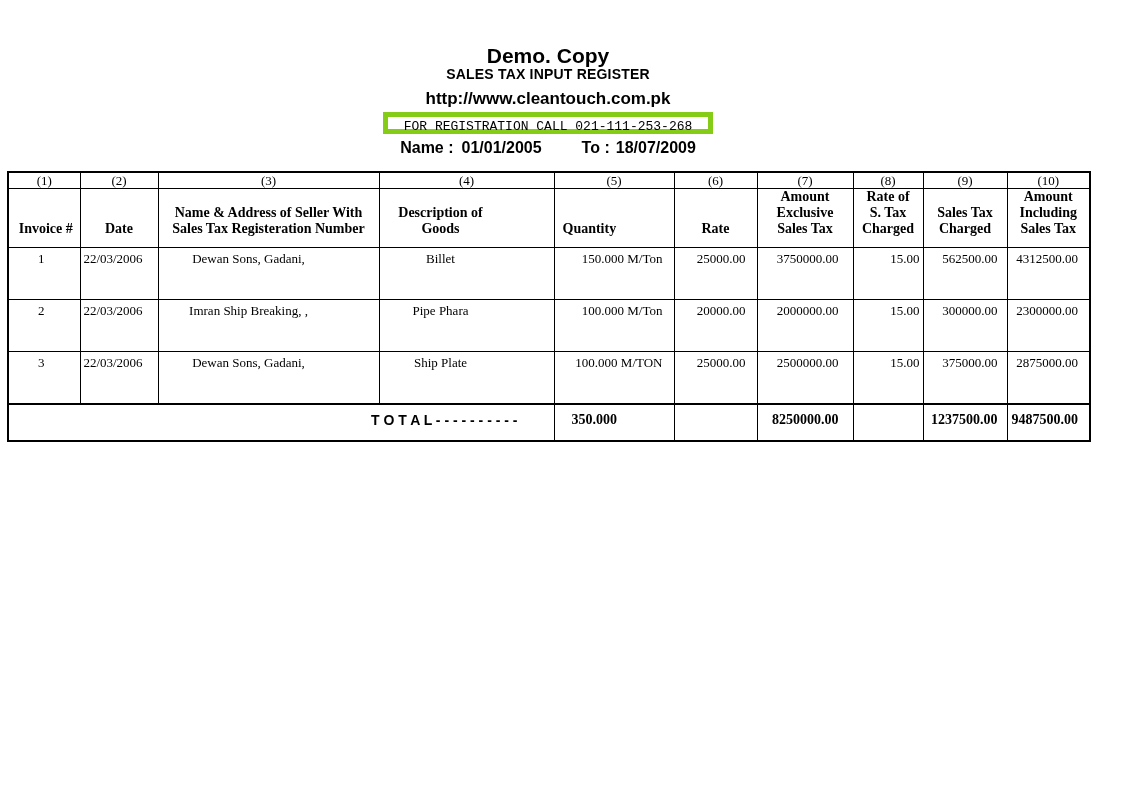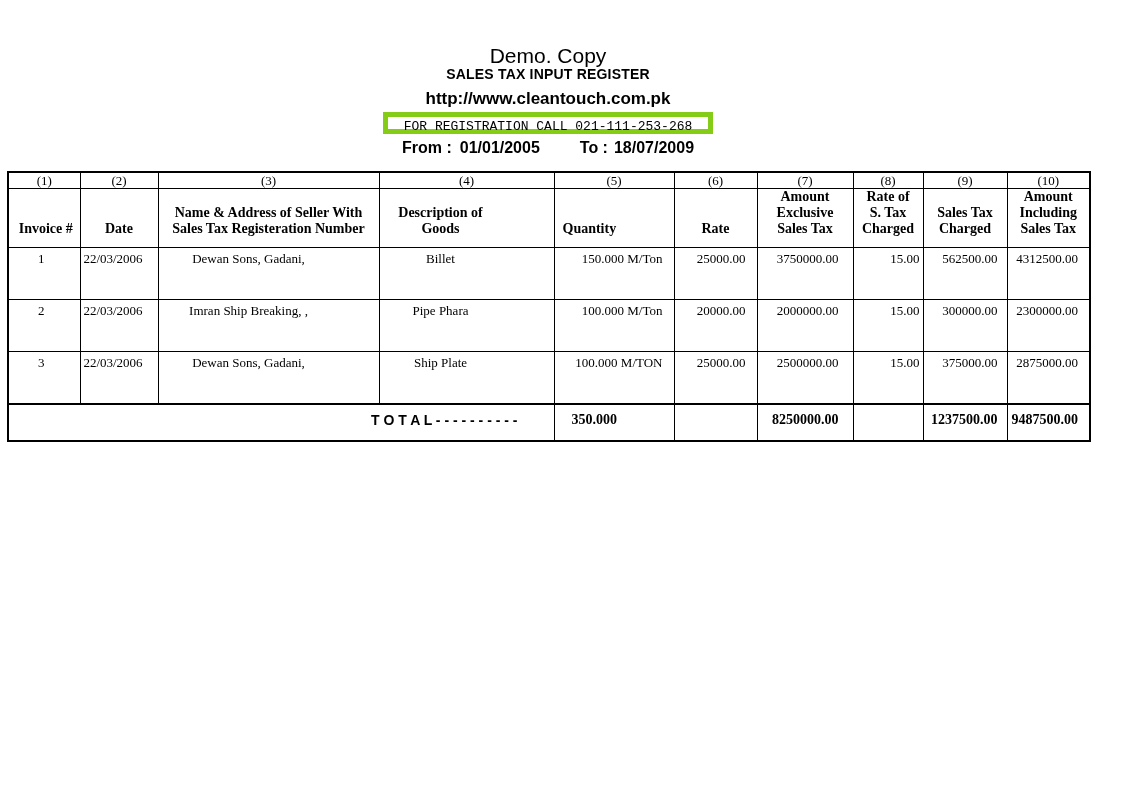--- a/index.html
+++ b/index.html
@@ -9,21 +9,21 @@
     position: relative;
     font-family: "Liberation Sans", sans-serif;
     color: #000;
     overflow: hidden;
   }
   .report-header {
     position: absolute; left: 7px; top: 0; width: 1082px; height: 165px;
     text-align: center;
   }
   .rpt-title   { position: absolute; top: 22px;  width: 100%; font-size: 14px; font-weight: bold; letter-spacing: .2px; margin-top: 44px; }
-  .demo-copy   { position: absolute; top: 44px;  width: 100%; font-size: 21px; font-weight: normal; }
+  .demo-copy   { position: absolute; top: 44px;  width: 100%; font-size: 21px; font-weight: bold; }
   .not-official{ position: absolute; top: 70px;  width: 100%; font-size: 18px; }
   .site-url    { position: absolute; top: 89px;  width: 100%; font-size: 17px; font-weight: bold; }
   .reg-box {
     position: absolute; top: 112px; left: 50%; transform: translateX(-50%);
     width: 330px; height: 22px;
     border: 5px solid #84cc16;
     font-family: "Liberation Mono", "DejaVu Sans Mono", monospace;
     font-size: 13px; line-height: 20px; font-weight: normal;
     white-space: nowrap;
   }
@@ -86,21 +86,21 @@
 <body>
 
 <div class="report-header">
   <div class="rpt-title">SALES TAX INPUT REGISTER</div>
   <div class="demo-copy">Demo. Copy</div>
   <div class="site-url">http://www.cleantouch.com.pk</div>
   <div class="reg-box">
     <span>FOR REGISTRATION CALL 021-111-253-268</span>
   </div>
   <div class="date-range">
-    <span>From :</span><span class="gap-sm"></span><span>01/01/2005</span><span class="gap-lg"></span><span>To :</span><span class="gap-xs"></span><span>18/07/2009</span>
+    <span>Name :</span><span class="gap-sm"></span><span>01/01/2005</span><span class="gap-lg"></span><span>To :</span><span class="gap-xs"></span><span>18/07/2009</span>
   </div>
 </div>
 
 <table class="register">
   <colgroup>
     <col style="width:72px">
       <col style="width:78px">
       <col style="width:221px">
       <col style="width:175px">
     <col style="width:120px">

